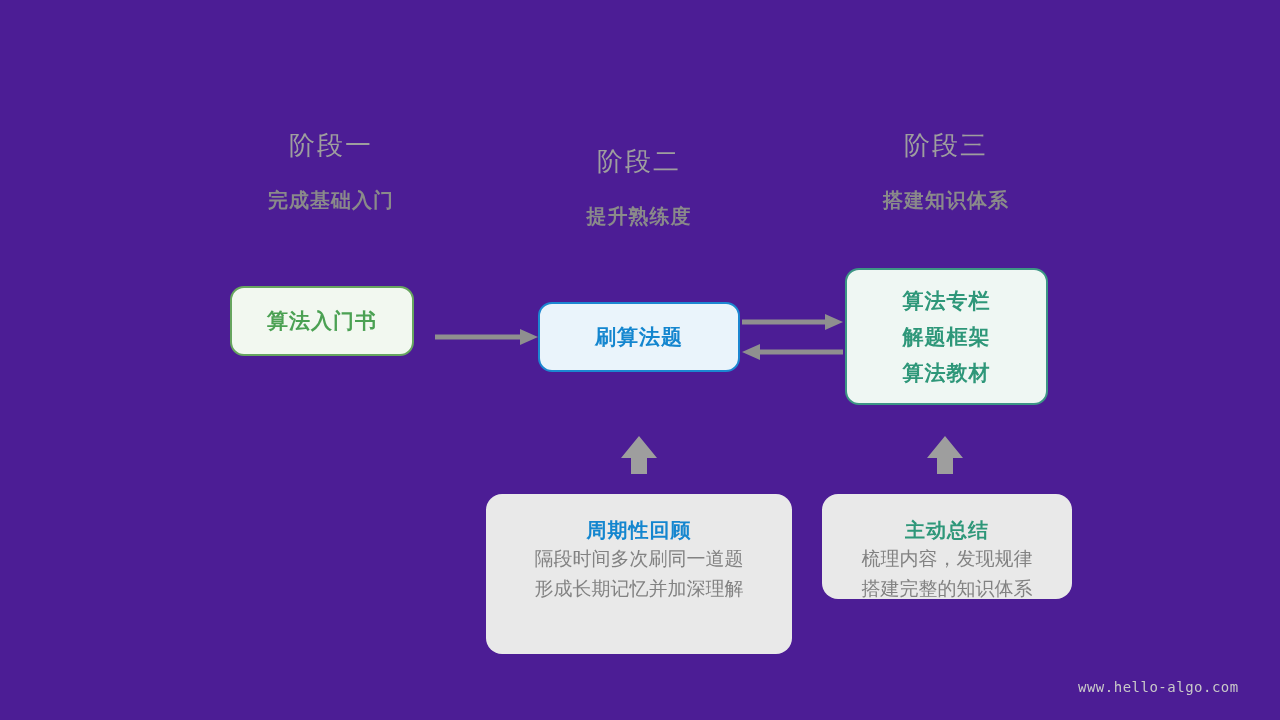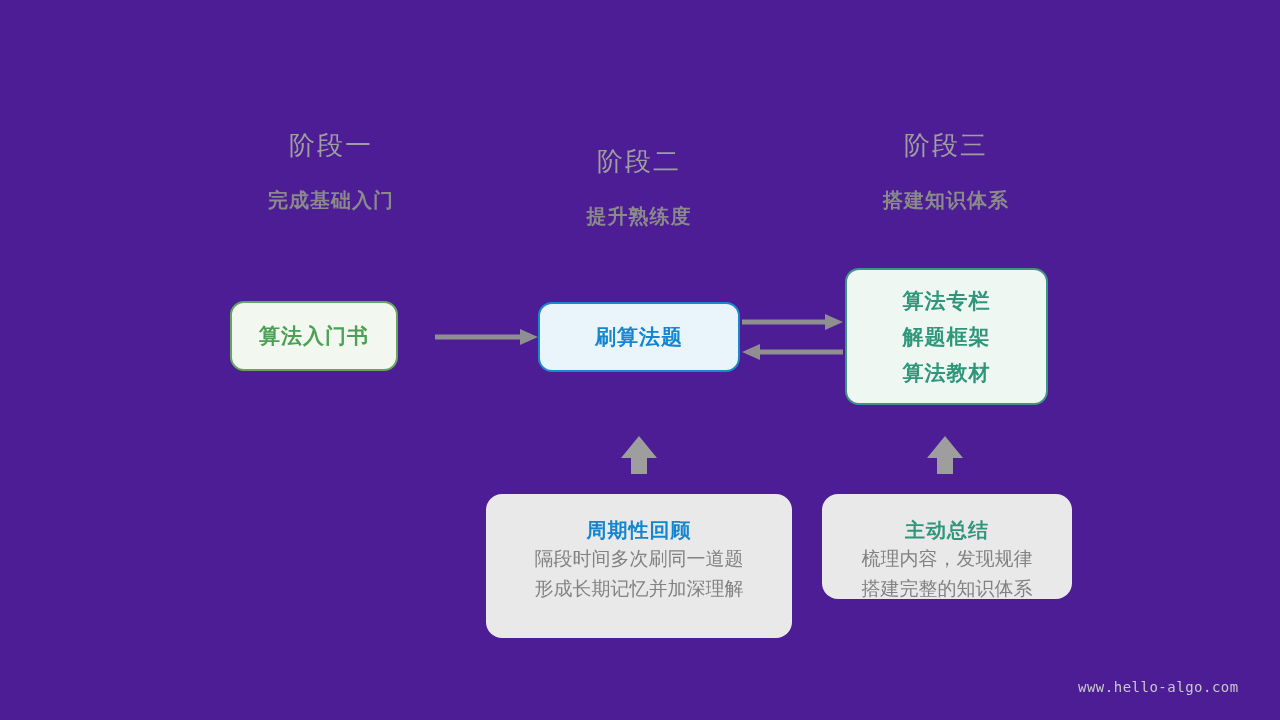--- a/index.html
+++ b/index.html
@@ -106,21 +106,21 @@
   </div>
   <div class="stage-header" style="left:479px;top:144px">
     <div class="stage-title">阶段二</div>
     <div class="stage-subtitle">提升熟练度</div>
   </div>
   <div class="stage-header" style="left:786px;top:128px">
     <div class="stage-title">阶段三</div>
     <div class="stage-subtitle">搭建知识体系</div>
   </div>
 
-  <div class="node node-green" style="left:230px;top:301px;width:168px;height:70px">
+  <div class="node node-green" style="left:230px;top:286px;width:184px;height:70px">
     <span class="node-line">算法入门书</span>
   </div>
   <div class="node node-blue" style="left:538px;top:302px;width:202px;height:70px">
     <span class="node-line">刷算法题</span>
   </div>
   <div class="node node-teal" style="left:845px;top:268px;width:203px;height:137px">
     <div class="node-line">算法专栏</div>
     <div class="node-line">解题框架</div>
     <div class="node-line">算法教材</div>
   </div>
@@ -135,21 +135,21 @@
       <polygon class="arrow-head" points="825,314 843,322 825,330"></polygon>
     </g>
     <g>
       <line class="arrow-shaft" x1="843" y1="352" x2="758" y2="352"></line>
       <polygon class="arrow-head" points="760,344 742,352 760,360"></polygon>
     </g>
     <path class="block-arrow" d="M621 458 L639 436 L657 458 L647 458 L647 474 L631 474 L631 458 Z"></path>
     <path class="block-arrow" d="M927 458 L945 436 L963 458 L953 458 L953 474 L937 474 L937 458 Z"></path>
   </svg>
 
-  <div class="note" style="left:486px;top:494px;width:306px;height:144px">
+  <div class="note" style="left:486px;top:494px;width:306px;height:160px">
     <div class="note-title blue">周期性回顾</div>
     <div class="note-body">
       <div class="note-line">隔段时间多次刷同一道题</div>
       <div class="note-line">形成长期记忆并加深理解</div>
     </div>
   </div>
   <div class="note" style="left:822px;top:494px;width:250px;height:105px">
     <div class="note-title teal">主动总结</div>
     <div class="note-body">
       <div class="note-line">梳理内容，发现规律</div>

